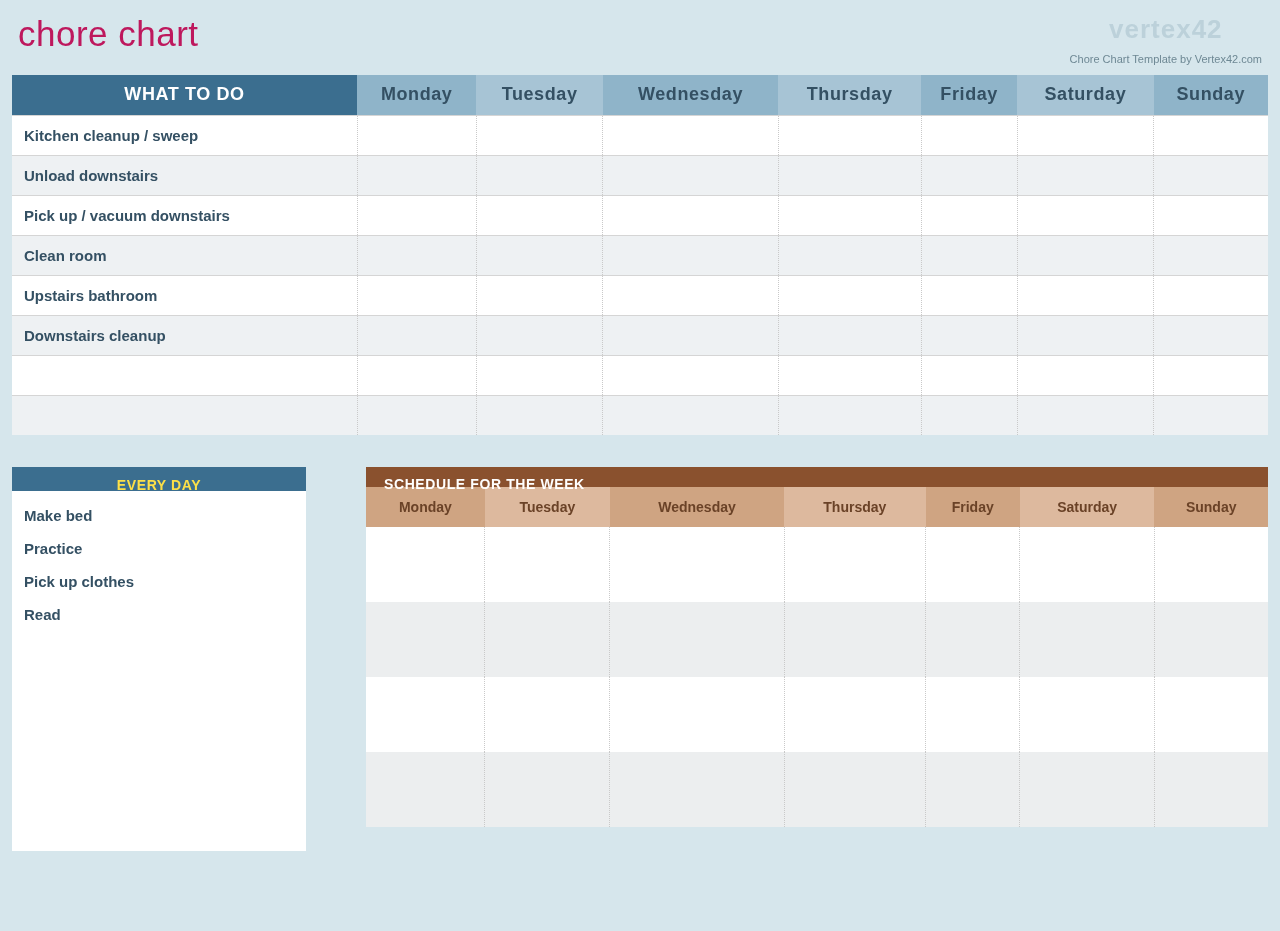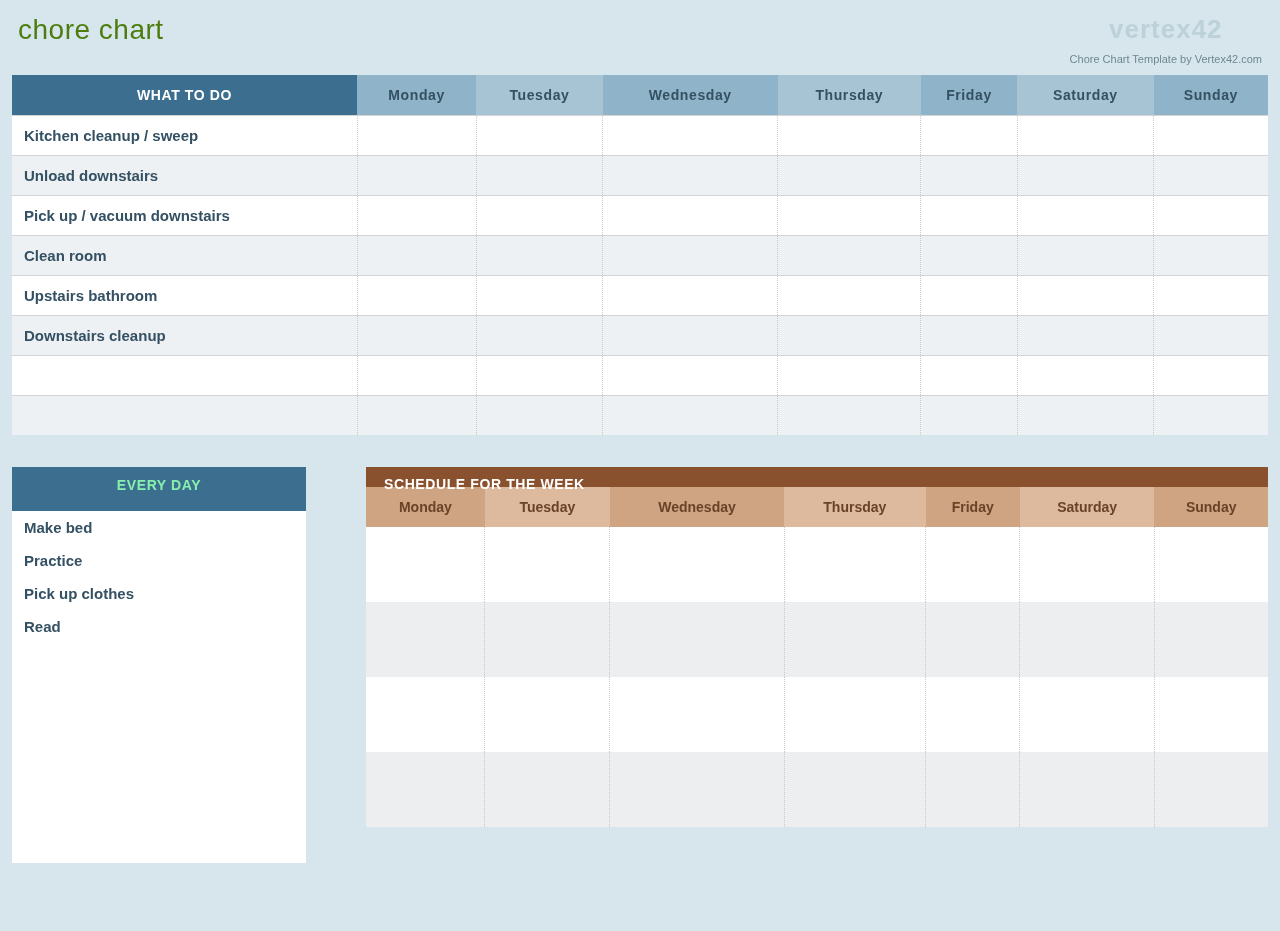--- a/index.html
+++ b/index.html
@@ -14,22 +14,22 @@
       background: #d6e6ec;
       padding: 8px 12px 20px 12px;
     }
     .header-row {
       display: flex;
       justify-content: space-between;
       align-items: flex-start;
       padding: 6px 6px 2px 6px;
     }
     .title {
-      color: #4d7c0f;
-      font-size: 28px;
+      color: #be185d;
+      font-size: 35px;
       font-weight: 400;
       letter-spacing: 0.5px;
     }
     .brand-col { text-align: center; }
     .brand-logo {
       font-family: "Trebuchet MS", sans-serif;
       font-size: 26px;
       font-weight: 700;
       color: #b9cfd8;
       letter-spacing: 1px;
@@ -43,21 +43,21 @@
 
     
     .todo-wrap { margin-top: 8px; }
     table.todo {
       width: 100%;
       border-collapse: collapse;
       background: #ffffff;
     }
     table.todo th {
       height: 40px;
-      font-size: 14px;
+      font-size: 18px;
       font-weight: bold;
       letter-spacing: 0.6px;
       border: none;
     }
     table.todo th.todo-head {
       background: #3b6e8f;
       color: #ffffff;
       width: 345px;
     }
     table.todo th.day-head {
@@ -87,31 +87,31 @@
       display: flex;
       gap: 60px;
       margin-top: 32px;
       align-items: flex-start;
     }
     .everyday {
       width: 294px;
     }
     .everyday-header {
       background: #3b6e8f;
-      color: #86efac;
+      color: #fde047;
       font-size: 14px;
       font-weight: bold;
       letter-spacing: 0.6px;
       text-align: center;
-      height: 44px;
+      height: 24px;
       line-height: 36px;
     }
     .everyday-body {
       background: #ffffff;
-      padding: 0 12px 220px 12px;
+      padding: 8px 12px 220px 12px;
     }
     .everyday-body div {
       color: #345063;
       font-weight: bold;
       font-size: 15px;
       padding: 8px 0;
     }
 
     
     .schedule { flex: 1; }

